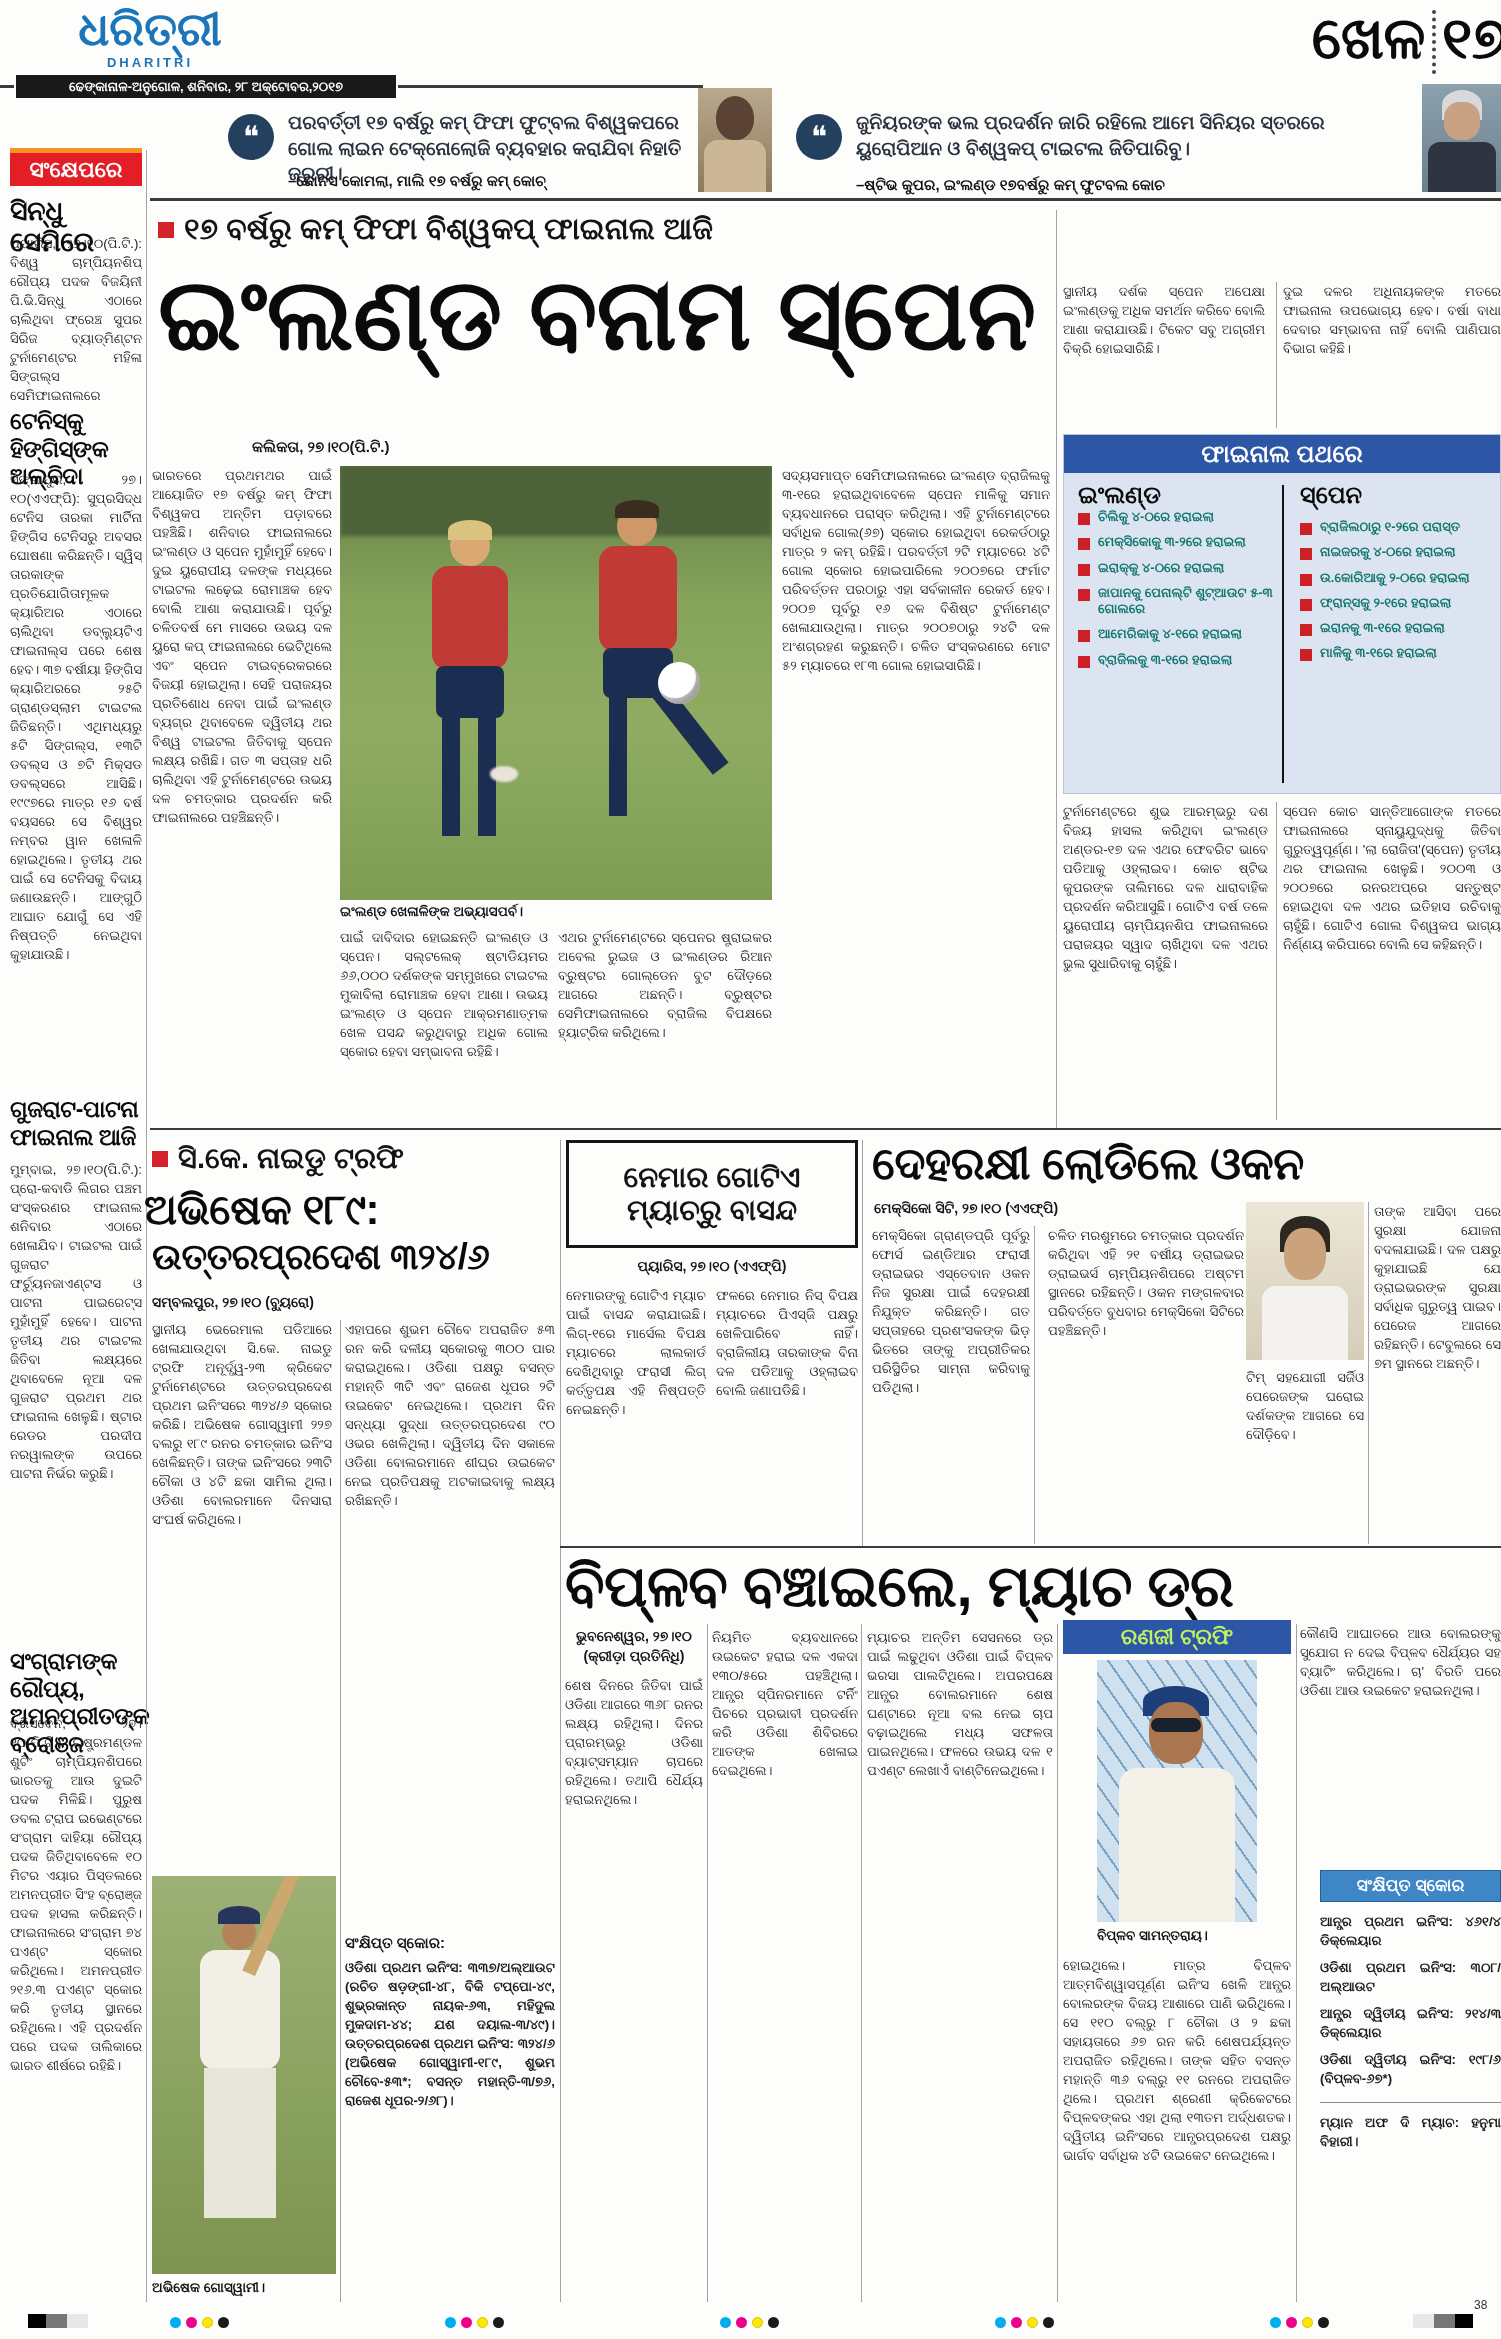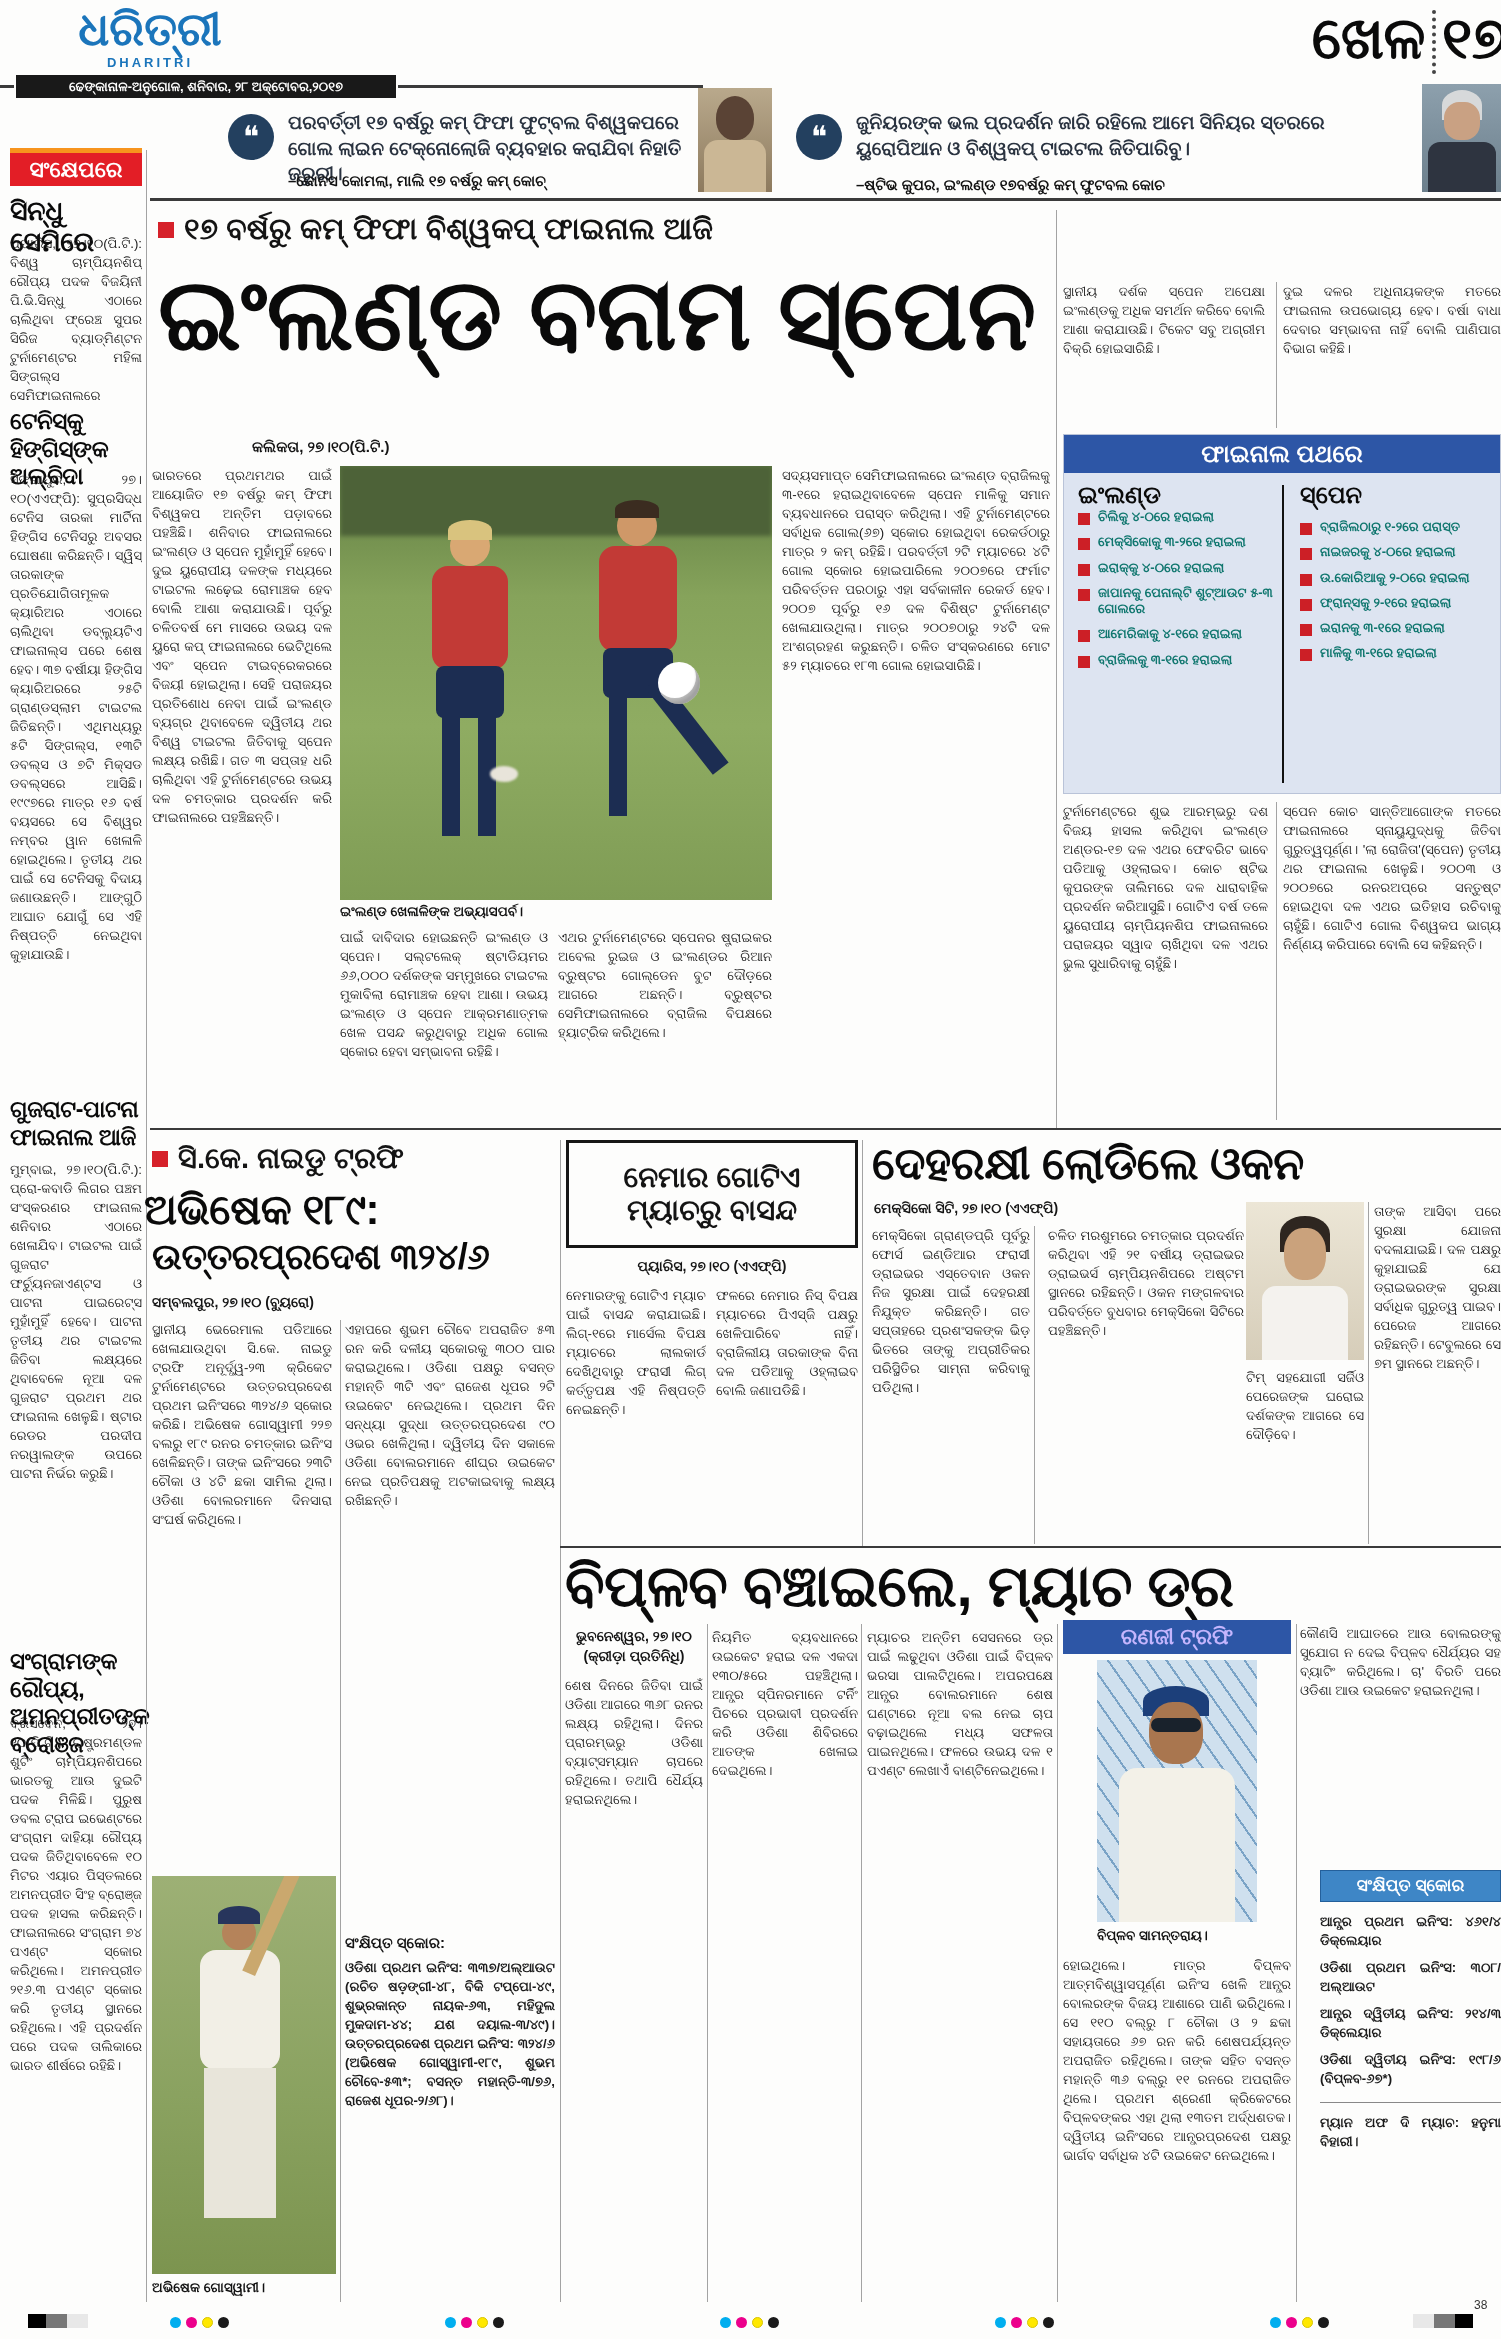--- a/index.html
+++ b/index.html
@@ -19,21 +19,21 @@
 .qicon{width:46px;height:46px;border-radius:50%;background:#23405f;color:#fff;display:flex;align-items:center;justify-content:center;font-size:30px;line-height:1}
 .qtext{font-size:19px;line-height:1.35;font-weight:600;color:#2a3340}
 .qattr{font-size:15px;font-weight:800;color:#111;text-align:left}
 .ph{position:absolute;overflow:hidden;background:#bbb}
 .cap{font-size:13.5px;font-weight:bold;color:#111}
 .fpbox{background:#dde4f1;border:1px solid #b9c3d8}
 .fphead{background:#2d56a6;color:#fff;font-weight:800;font-size:24px;display:flex;align-items:center;justify-content:center}
 .fpcolh{font-size:24px;font-weight:800;color:#0a0a0a}
 .fpitem{display:flex;font-size:13px;font-weight:600;line-height:1.25;margin-bottom:9px;color:#0f766e}
 .fpitem .b{flex:0 0 12px;height:12px;background:#cc1f26;margin:4px 8px 0 0}
-.bluebar{background:#2d56a6;color:#c4b5fd;font-weight:800;display:flex;align-items:center;justify-content:center}
+.bluebar{background:#2d56a6;color:#bef264;font-weight:800;display:flex;align-items:center;justify-content:center}
 .scorebar{background:#3e86c6;color:#fff;font-weight:800;display:flex;align-items:center;justify-content:center;font-size:17px;border:1px solid #24609b}
 .nbox{border:3px solid #161616;display:flex;align-items:center;justify-content:center;text-align:center;font-size:29px;font-weight:800;line-height:1.15;padding:6px}
 .dot{width:11px;height:11px;border-radius:50%;display:inline-block;margin-right:5px}
 .regbar{height:14px}
 .fielbg{background:linear-gradient(180deg,#5d7842 0%,#6f8c4c 12%,#86a35b 30%,#8fac62 60%,#7f9c55 100%)}
 .fence{background:repeating-linear-gradient(55deg,#cfe0ee 0 14px,#7aa3c6 14px 16px),repeating-linear-gradient(-55deg,rgba(207,224,238,0) 0 14px,rgba(90,135,181,.8) 14px 16px),#cfe0ee}
 </style>
 </head>
 <body>
 

